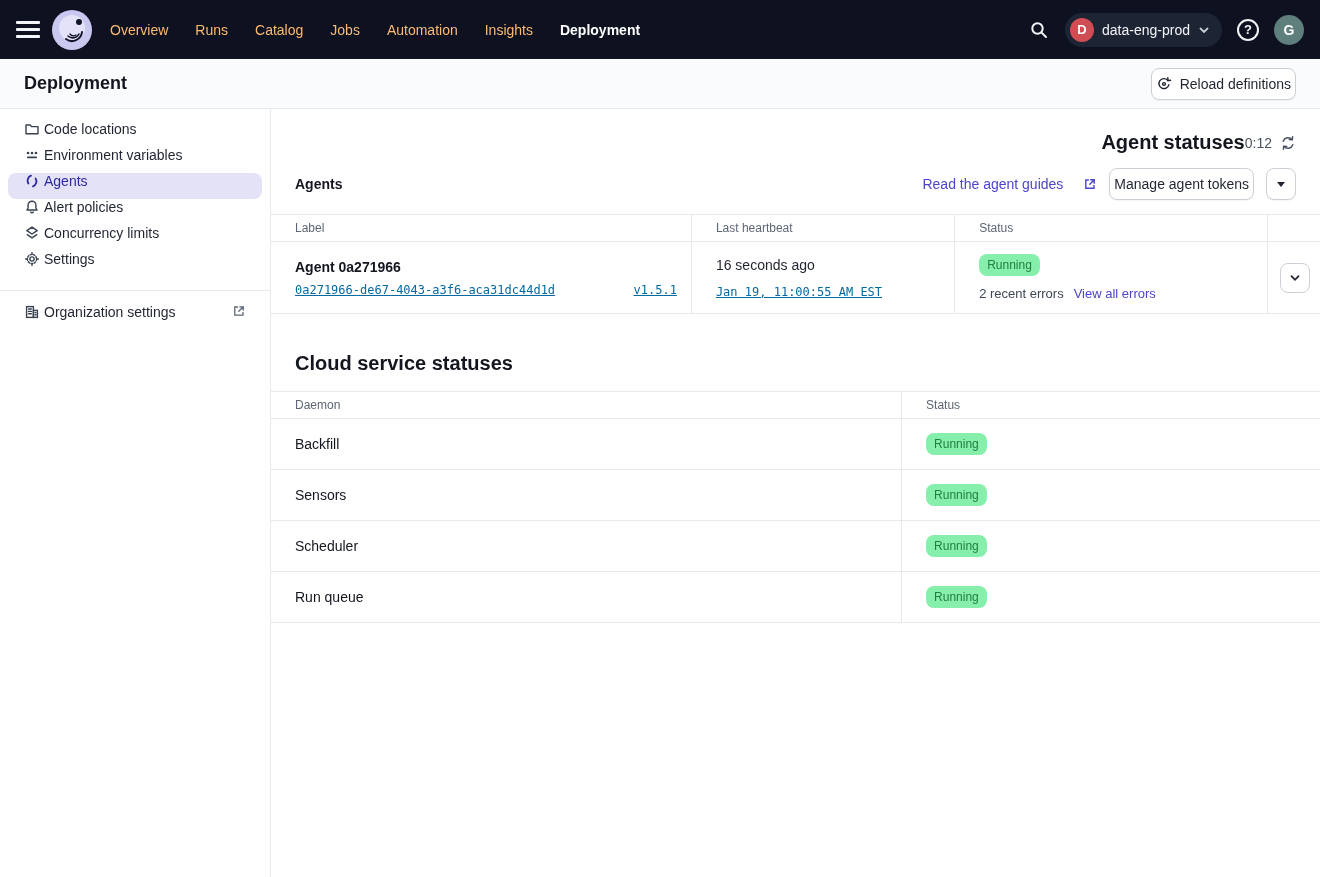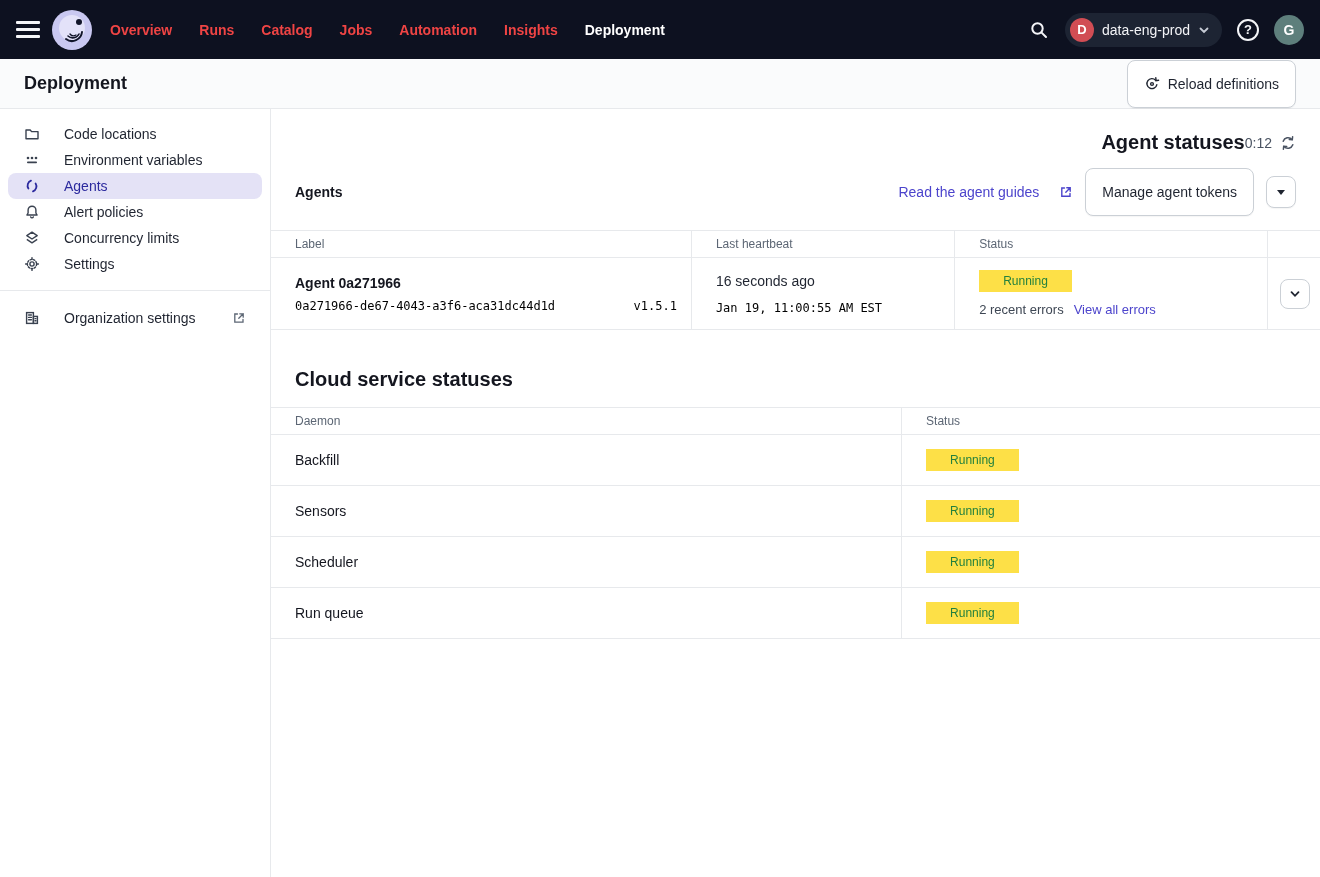--- a/index.html
+++ b/index.html
@@ -8,39 +8,39 @@
 
   
   .topnav { height:59px; background:#0D1120; display:flex; align-items:center; padding:0 16px; }
   .hamburger { width:28px; height:28px; display:flex; flex-direction:column; justify-content:center; gap:4px; cursor:pointer; margin-right:8px; }
   .hamburger span { display:block; height:3px; width:24px; background:#F4F5F8; border-radius:1px; }
   .logo { width:40px; height:40px; border-radius:50%; background:#C9C8F1; margin-right:18px; position:relative; overflow:hidden; flex:none; }
   .logo .head { position:absolute; left:7px; top:5px; width:26px; height:26px; border-radius:50%; background:#E3E2F9; }
   .logo .eye { position:absolute; right:10px; top:9px; width:6px; height:6px; border-radius:50%; background:#11152A; }
   .logo svg { position:absolute; left:0; top:0; }
   .navlinks { display:flex; align-items:center; gap:27px; font-size:14px; }
-  .navlink { color:#ef4444; cursor:pointer; font-weight:700; }
+  .navlink { color:#fdba74; cursor:pointer; font-weight:400; }
   .navlink.active { color:#FFFFFF; font-weight:700; }
   .topnav .spacer { flex:1; }
   .icon-btn { width:32px; height:32px; border-radius:50%; display:flex; align-items:center; justify-content:center; cursor:pointer; flex:none; }
   .workspace-pill { height:34px; background:#1D2433; border-radius:17px; display:flex; align-items:center; gap:8px; padding:0 12px 0 5px; margin:0 10px; cursor:pointer; }
   .ws-badge { width:24px; height:24px; border-radius:50%; background:#D14D54; color:#fff; font-size:13px; font-weight:700; display:flex; align-items:center; justify-content:center; }
   .ws-name { color:#F3F4F7; font-size:14px; }
   .help-circle { width:22px; height:22px; border:2px solid #F4F5F8; border-radius:50%; color:#F4F5F8; font-size:13px; font-weight:700; display:flex; align-items:center; justify-content:center; }
   .avatar { width:30px; height:30px; border-radius:50%; background:#5E7F7C; color:#fff; font-size:14px; font-weight:600; display:flex; align-items:center; justify-content:center; margin-left:10px; cursor:pointer; }
 
   
   .pageheader { height:50px; background:#FAFBFC; border-bottom:1px solid #E7E9EC; display:flex; align-items:center; justify-content:space-between; padding:0 24px; }
   .pageheader h1 { font-size:18px; font-weight:700; color:#14161F; }
-  .btn { height:48px; background:#fff; border:1px solid #CBD0D6; border-radius:8px; display:inline-flex; align-items:center; gap:8px; padding:0 16px; font-size:14px; color:#1F2430; cursor:pointer; box-shadow:0 1px 1px rgba(16,22,36,.04); }
+  .btn { height:32px; background:#fff; border:1px solid #CBD0D6; border-radius:8px; display:inline-flex; align-items:center; gap:8px; padding:0 4px; font-size:14px; color:#1F2430; cursor:pointer; box-shadow:0 1px 1px rgba(16,22,36,.04); }
 
   
   .layout { display:flex; height:768px; }
   .sidebar { width:271px; border-right:1px solid #E7E9EC; padding-top:12px; flex:none; }
-  .side-item { height:26px; display:flex; align-items:center; gap:24px; padding:0 24px; font-size:14px; color:#1F2430; cursor:pointer; }
+  .side-item { height:26px; display:flex; align-items:flex-start; gap:4px; padding:0 24px; font-size:14px; color:#1F2430; cursor:pointer; }
   .side-item .ic { width:16px; height:16px; flex:none; color:#3A4250; display:flex; align-items:center; justify-content:center; }
   .side-item.selected { margin:0 8px; padding:0 16px; background:#E4E2F6; border-radius:8px; color:#2C2A9E; font-weight:500; }
   .side-item.selected .ic { color:#2C2A9E; }
   .side-divider { height:1px; background:#E7E9EC; margin:13px 0; }
   .side-item .ext { margin-left:auto; color:#5C6674; display:flex; }
 
   
   .content { flex:1; background:#fff; }
   .sect-head { display:flex; align-items:center; justify-content:flex-end; margin:22px 24px 6px; }
   .sect-head h2 { font-size:20px; font-weight:700; color:#14161F; }
@@ -55,23 +55,23 @@
   table { width:100%; border-collapse:collapse; table-layout:fixed; }
   th { text-align:left; font-weight:400; font-size:12px; color:#5C6674; padding:6px 0 6px 24px; border-top:1px solid #E7E9EC; border-bottom:1px solid #E7E9EC; }
   td { vertical-align:middle; padding:12px 0 12px 24px; border-bottom:1px solid #E7E9EC; }
   .vline { border-right:1px solid #E7E9EC; }
   .agents-table col.c1 { width:420px; } .agents-table col.c2 { width:263px; }
   .agents-table col.c3 { width:313px; } .agents-table col.c4 { width:52px; }
   .cloud-table col.c1 { width:630px; } .cloud-table col.c2 { width:418px; }
 
   .agent-name { font-size:14px; font-weight:700; color:#14161F; margin-bottom:8px; }
   .label-sub { display:flex; align-items:center; justify-content:space-between; padding-right:14px; }
-  .mono { font-family:"DejaVu Sans Mono","Liberation Mono",monospace; font-size:12px; color:#000000; }
+  .mono { font-family:"DejaVu Sans Mono","Liberation Mono",monospace; font-size:12px; color:#0369a1;text-decoration:underline; }
   .hb-rel { font-size:14px; color:#1F2430; margin-bottom:12px; }
-  .badge { display:inline-block; background:#fde047; color:#23803E; font-size:12px; padding:4px 24px; border-radius:0; }
+  .badge { display:inline-block; background:#86efac; color:#23803E; font-size:12px; padding:4px 8px; border-radius:8px; }
   .err-line { margin-top:10px; font-size:13px; color:#3E4754; display:flex; gap:10px; align-items:center; }
   .err-line .link { font-size:13px; }
   .expand-btn { width:30px; height:30px; border:1px solid #CBD0D6; border-radius:8px; background:#fff; display:flex; align-items:center; justify-content:center; cursor:pointer; color:#1F2430; }
   td.chev-cell { padding:0 10px 0 0; text-align:right; }
   .cloud-head { margin:38px 24px 16px; font-size:20px; font-weight:700; color:#14161F; }
   .daemon-name { font-size:14px; color:#14161F; }
   .cloud-table td { padding-top:14px; padding-bottom:14px; }
 </style>
 </head>
 <body>

